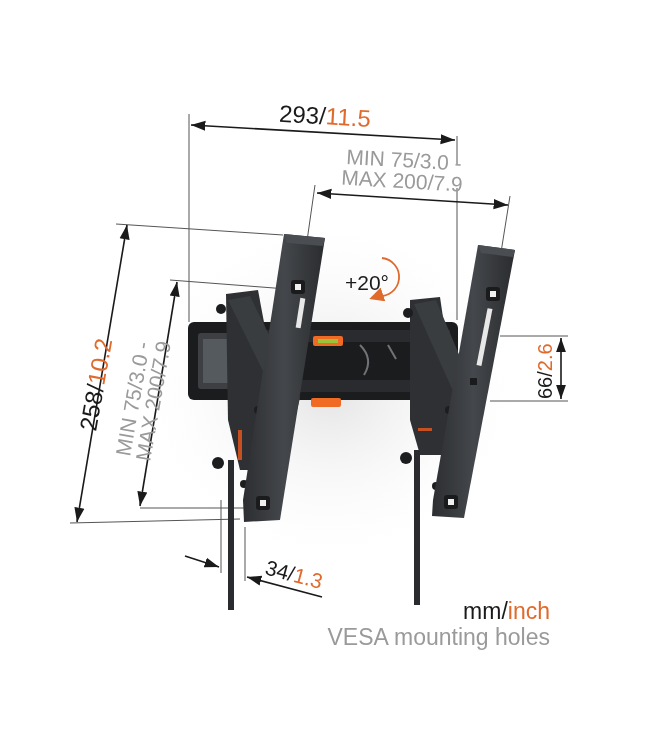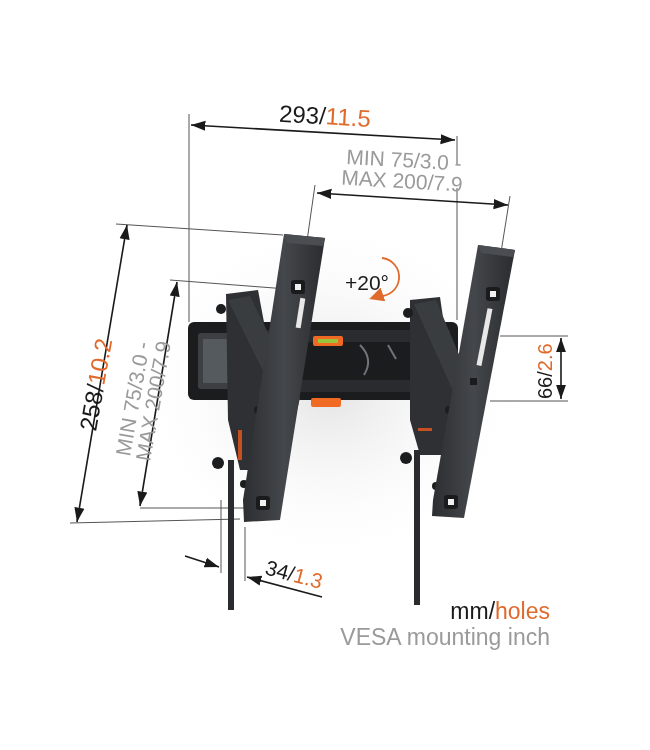--- a/index.html
+++ b/index.html
@@ -190,17 +190,17 @@
       <tspan fill="#1a1a1a">66</tspan><tspan fill="#1a1a1a">/</tspan><tspan fill="#e06a2c">2.6</tspan>
     </text>
 
     <text x="0" y="0" font-size="21" class="dim-text" transform="translate(264,574) rotate(15)">
       <tspan fill="#1a1a1a">34</tspan><tspan fill="#1a1a1a">/</tspan><tspan fill="#e06a2c">1.3</tspan>
     </text>
   </svg>
 
   <div class="legend">
     <div class="legend-units">
-      <span>mm</span><span>/</span><span class="inch">holes</span>
+      <span>mm</span><span>/</span><span class="inch">inch</span>
     </div>
-    <div class="legend-caption">VESA mounting inch</div>
+    <div class="legend-caption">VESA mounting holes</div>
   </div>
 </div>
 
 </body></html>

